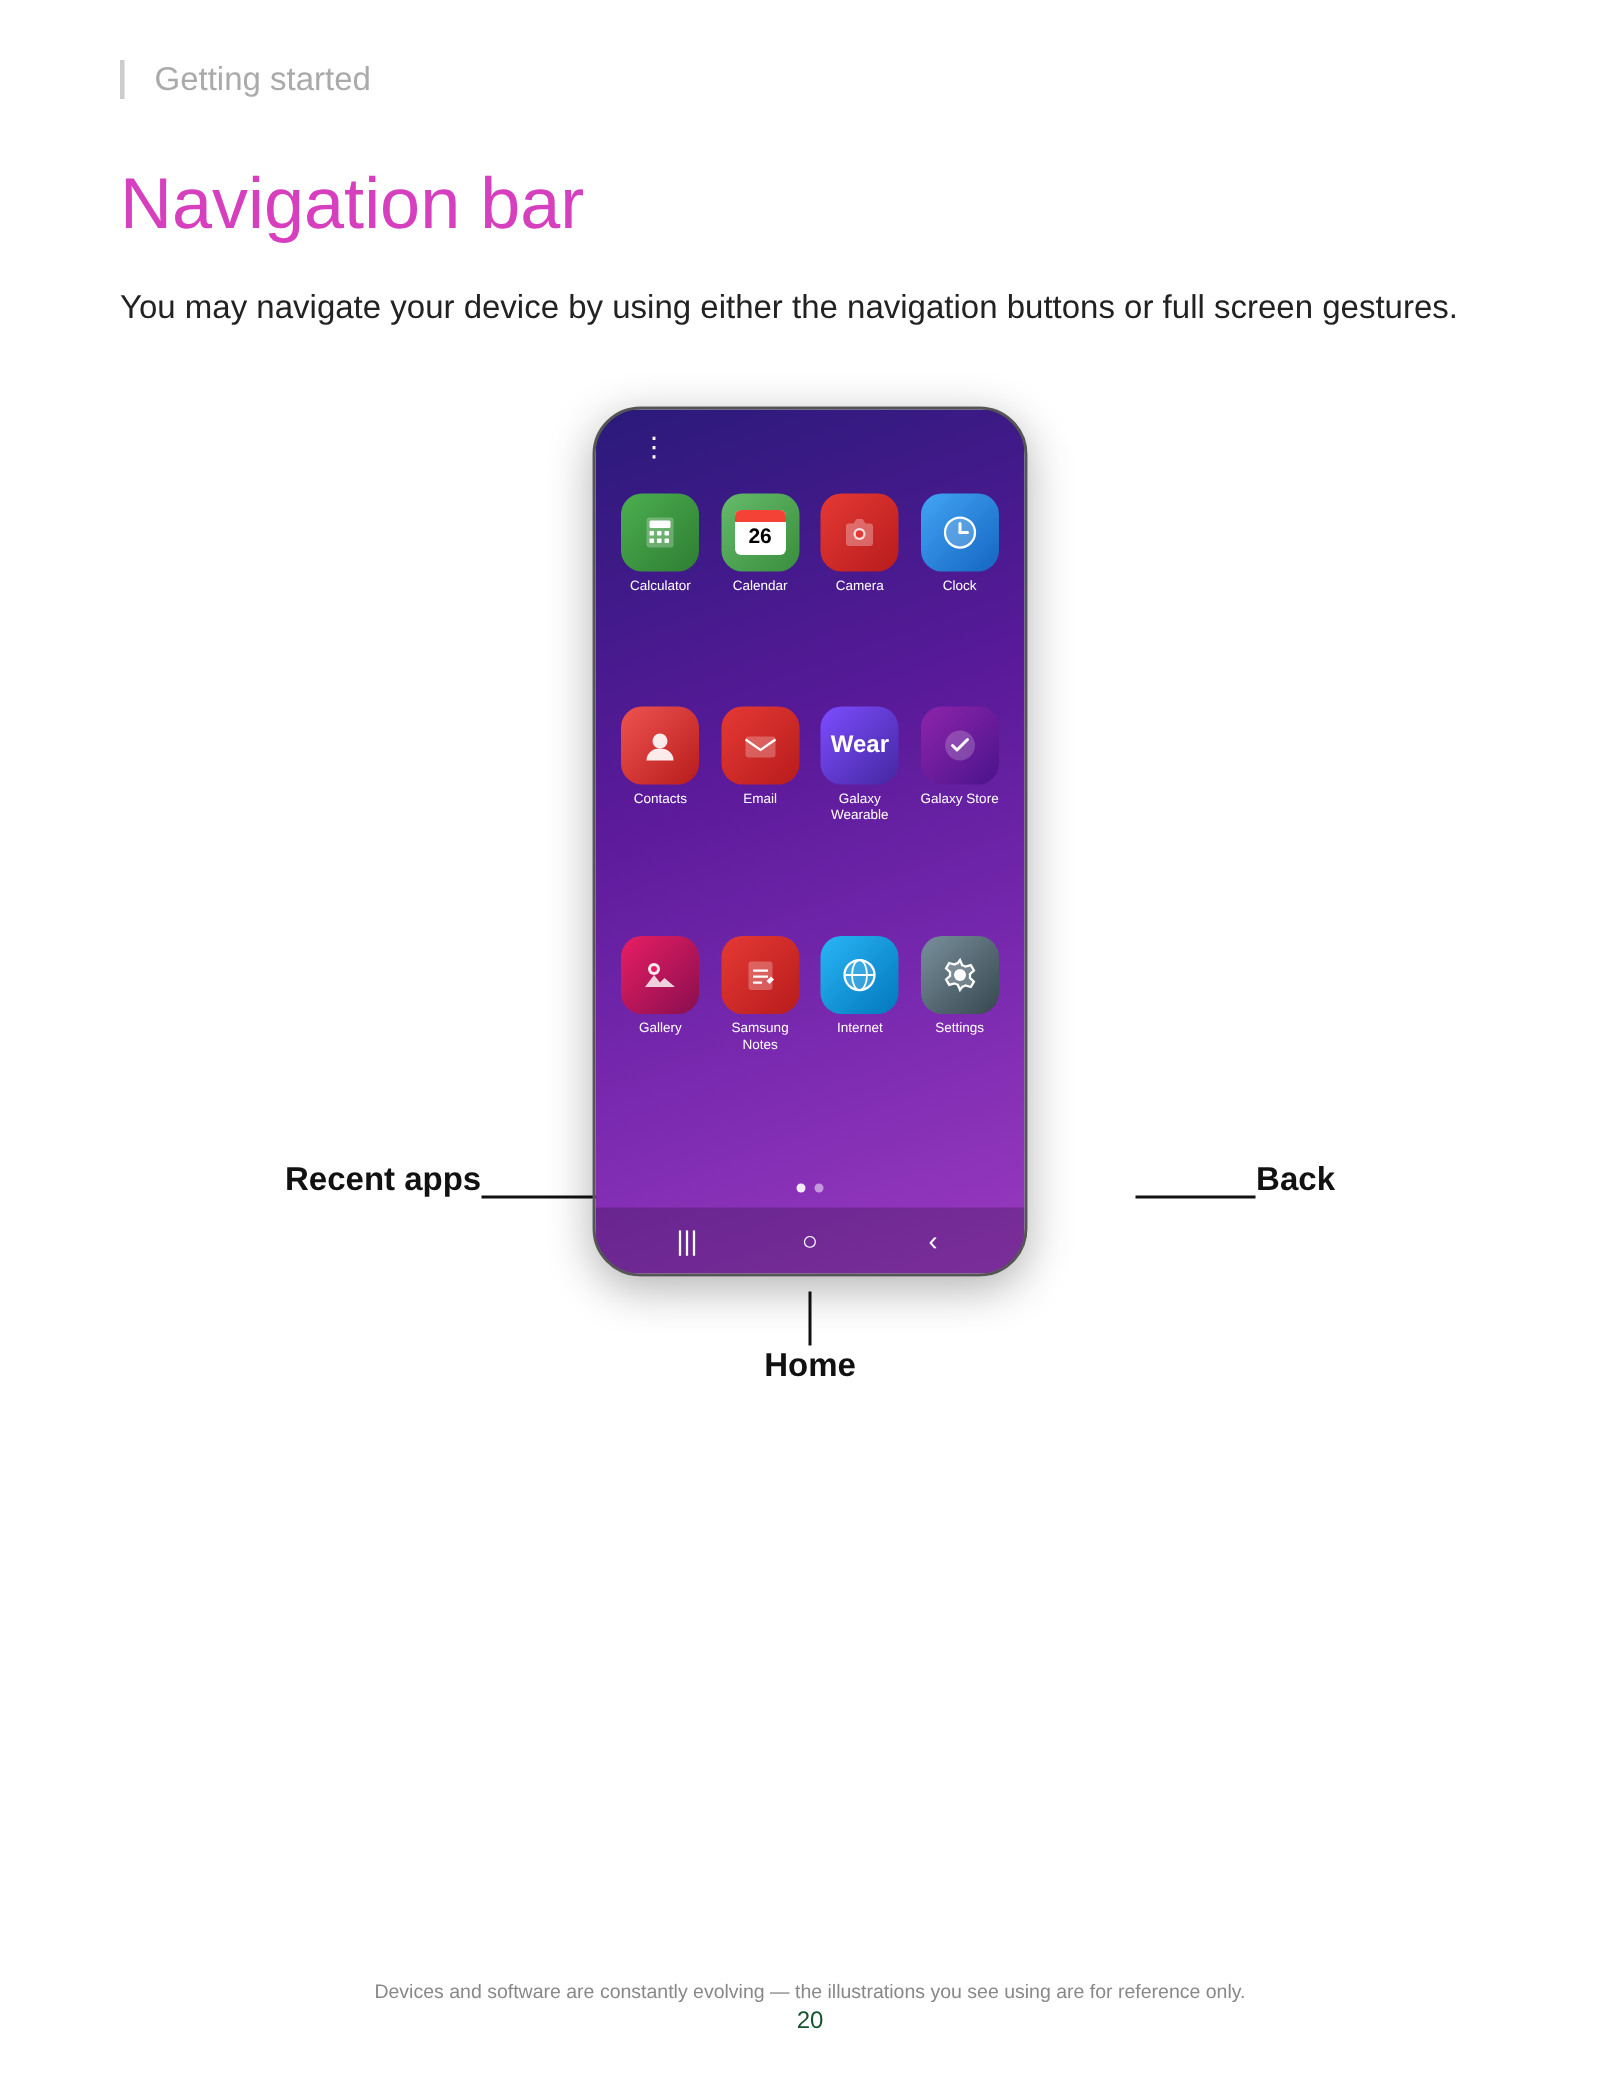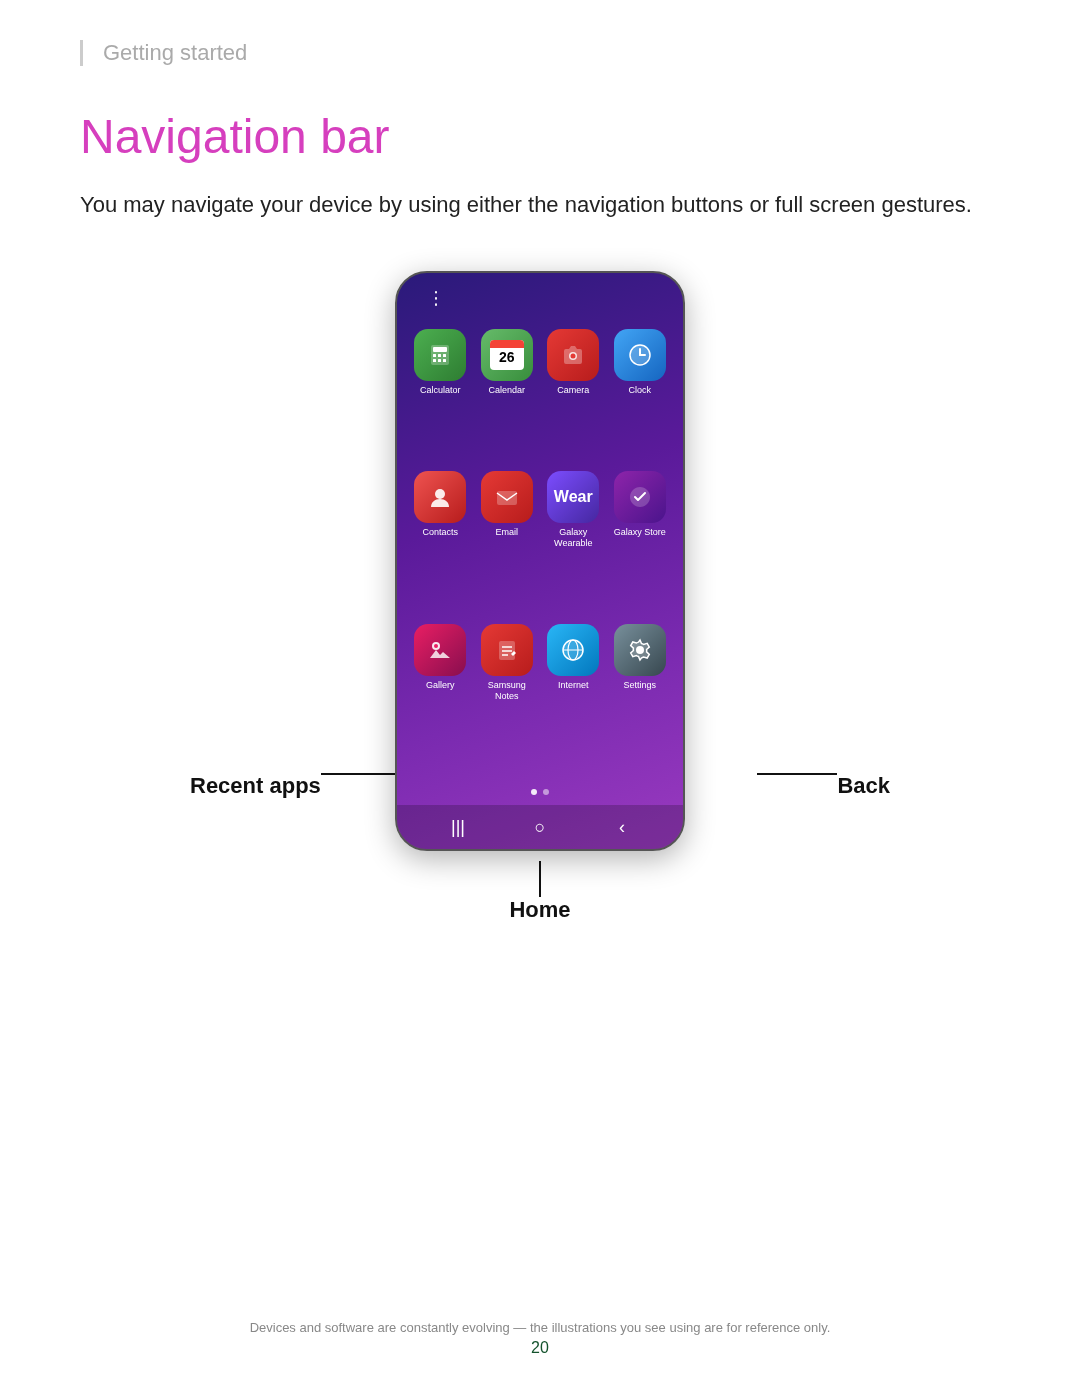--- a/index.html
+++ b/index.html
@@ -195,21 +195,21 @@
     .phone-row {
       display: flex;
       align-items: flex-end;
       width: 100%;
       justify-content: center;
       position: relative;
     }
 
     .side-label {
       display: flex;
-      align-items: flex-start;
+      align-items: flex-end;
       gap: 0;
       position: absolute;
     }
 
     .side-label-recent {
       left: 0;
       bottom: 52px;
     }
 
     .side-label-back {

